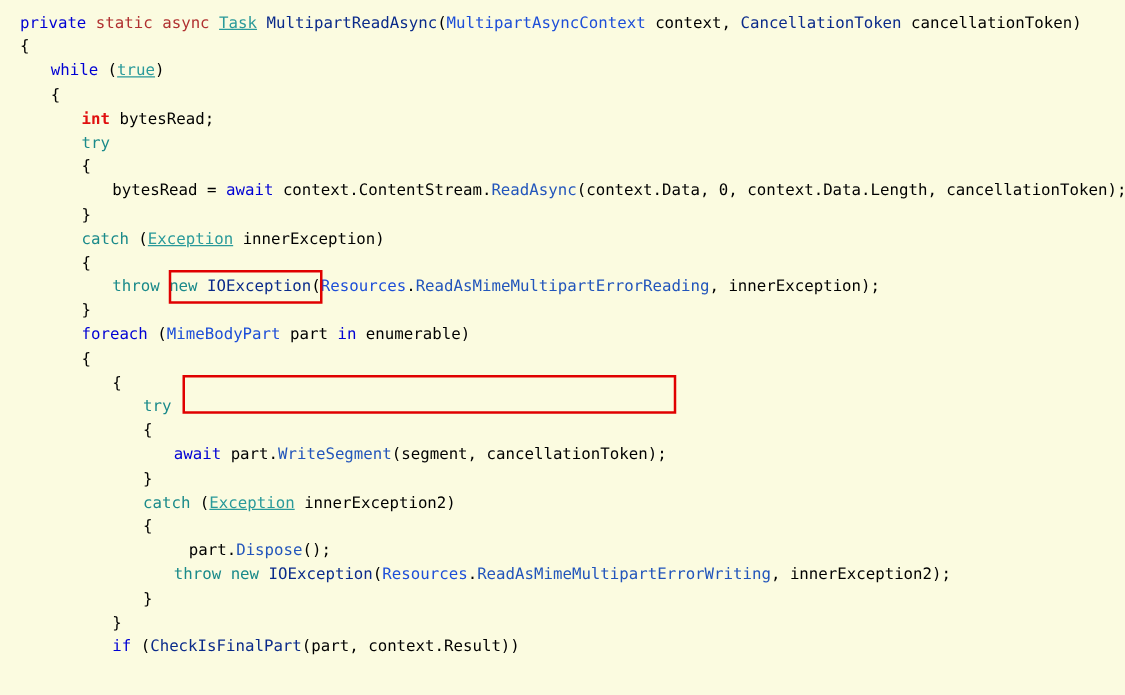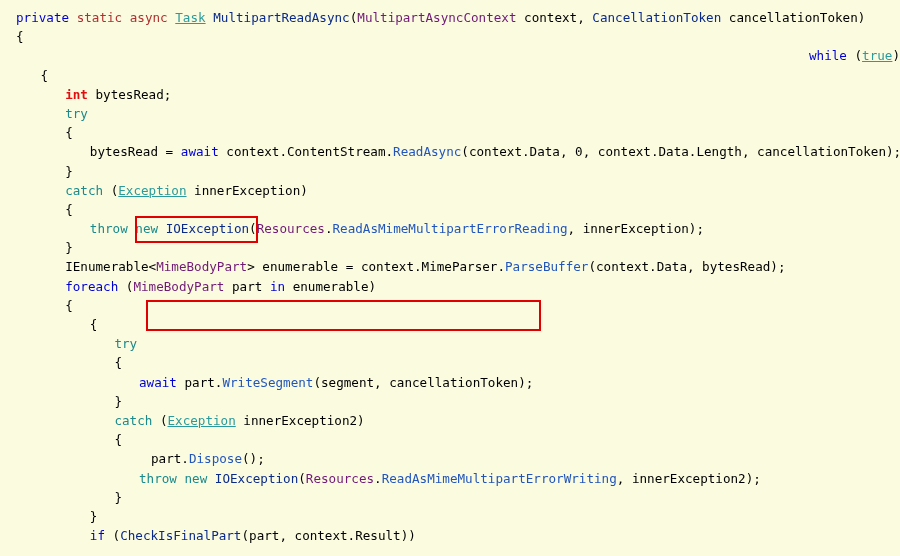--- a/index.html
+++ b/index.html
@@ -41,53 +41,52 @@
   }
 
   
   .t-plain    { color: #000000; }
   .t-kw       { color: #0000d4; font-weight: normal; }   
   .t-kw2      { color: #b03030; }                      
   .t-type-red { color: #e01010; font-weight: bold; }   
   .t-teal     { color: #1a8a8a; font-weight: normal; }   
   .t-teal-l   { color: #2a9a9a; text-decoration: underline; }                      
   .t-navy-b   { color: #0a2a8a; font-weight: normal; }   
-  .t-blue-l   { color: #701a75; }                      
+  .t-blue-l   { color: #1d4ed8; }                      
   .t-blue-m   { color: #2255bb; }                      
   .t-num      { color: #000000; }
 
   
   .annot-box {
     position: absolute;
     border: 2px solid #e00000;
     box-sizing: border-box;
     pointer-events: none;
     background: transparent;
   }
 </style>
 </head>
 <body>
 
 <div id="code-surface">
 
   <div class="code-lines">
       <div class="code-line" style="padding-left: 16px;"><span class="t-kw">private</span><span class="t-plain"> </span><span class="t-kw2">static</span><span class="t-plain"> </span><span class="t-kw2">async</span><span class="t-plain"> </span><span class="t-teal-l">Task</span><span class="t-plain"> </span><span class="t-navy-b">MultipartReadAsync</span><span class="t-plain">(</span><span class="t-blue-l">MultipartAsyncContext</span><span class="t-plain"> context, </span><span class="t-navy-b">CancellationToken</span><span class="t-plain"> cancellationToken)</span></div>
       <div class="code-line" style="padding-left: 16px;"><span class="t-plain">{</span></div>
-      <div class="code-line" style="padding-left: 40.6px; text-align: right;"><span class="t-kw">while</span><span class="t-plain"> (</span><span class="t-teal-l">true</span><span class="t-plain">)</span></div>
+      <div class="code-line" style="padding-left: 40.6px;"><span class="t-kw">while</span><span class="t-plain"> (</span><span class="t-teal-l">true</span><span class="t-plain">)</span></div>
       <div class="code-line" style="padding-left: 40.6px;"><span class="t-plain">{</span></div>
       <div class="code-line" style="padding-left: 65.2px;"><span class="t-type-red">int</span><span class="t-plain"> bytesRead;</span></div>
       <div class="code-line" style="padding-left: 65.2px;"><span class="t-teal">try</span></div>
       <div class="code-line" style="padding-left: 65.2px;"><span class="t-plain">{</span></div>
       <div class="code-line" style="padding-left: 89.8px;"><span class="t-plain">bytesRead = </span><span class="t-kw">await</span><span class="t-plain"> context.ContentStream.</span><span class="t-blue-m">ReadAsync</span><span class="t-plain">(context.Data, </span><span class="t-num">0</span><span class="t-plain">, context.Data.Length, cancellationToken);</span></div>
       <div class="code-line" style="padding-left: 65.2px;"><span class="t-plain">}</span></div>
       <div class="code-line" style="padding-left: 65.2px;"><span class="t-teal">catch</span><span class="t-plain"> (</span><span class="t-teal-l">Exception</span><span class="t-plain"> innerException)</span></div>
       <div class="code-line" style="padding-left: 65.2px;"><span class="t-plain">{</span></div>
       <div class="code-line" style="padding-left: 89.8px;"><span class="t-teal">throw</span><span class="t-plain"> </span><span class="t-teal">new</span><span class="t-plain"> </span><span class="t-navy-b">IOException</span><span class="t-plain">(</span><span class="t-blue-l">Resources</span><span class="t-plain">.</span><span class="t-blue-m">ReadAsMimeMultipartErrorReading</span><span class="t-plain">, innerException);</span></div>
       <div class="code-line" style="padding-left: 65.2px;"><span class="t-plain">}</span></div>
-      <div class="code-line" style="padding-left: 65.2px;"><span class="t-plain">IEnumerable</span><span class="t-plain">&lt;</span><span class="t-blue-l">MimeBodyPart</span><span class="t-plain">&gt; enumerable = context.MimeParser.</span><span class="t-blue-m">ParseBuffer</span><span class="t-plain">(context.Data, bytesRead);</span></div>
       <div class="code-line" style="padding-left: 65.2px;"><span class="t-kw">foreach</span><span class="t-plain"> (</span><span class="t-blue-l">MimeBodyPart</span><span class="t-plain"> part </span><span class="t-kw">in</span><span class="t-plain"> enumerable)</span></div>
       <div class="code-line" style="padding-left: 65.2px;"><span class="t-plain">{</span></div>
       <div class="code-line" style="padding-left: 89.8px;"><span class="t-plain">{</span></div>
       <div class="code-line" style="padding-left: 114.4px;"><span class="t-teal">try</span></div>
       <div class="code-line" style="padding-left: 114.4px;"><span class="t-plain">{</span></div>
       <div class="code-line" style="padding-left: 139px;"><span class="t-kw">await</span><span class="t-plain"> part.</span><span class="t-blue-m">WriteSegment</span><span class="t-plain">(segment, cancellationToken);</span></div>
       <div class="code-line" style="padding-left: 114.4px;"><span class="t-plain">}</span></div>
       <div class="code-line" style="padding-left: 114.4px;"><span class="t-teal">catch</span><span class="t-plain"> (</span><span class="t-teal-l">Exception</span><span class="t-plain"> innerException2)</span></div>
       <div class="code-line" style="padding-left: 114.4px;"><span class="t-plain">{</span></div>
       <div class="code-line" style="padding-left: 139px; margin-left: 12px;"><span class="t-plain">part.</span><span class="t-blue-m">Dispose</span><span class="t-plain">();</span></div>

